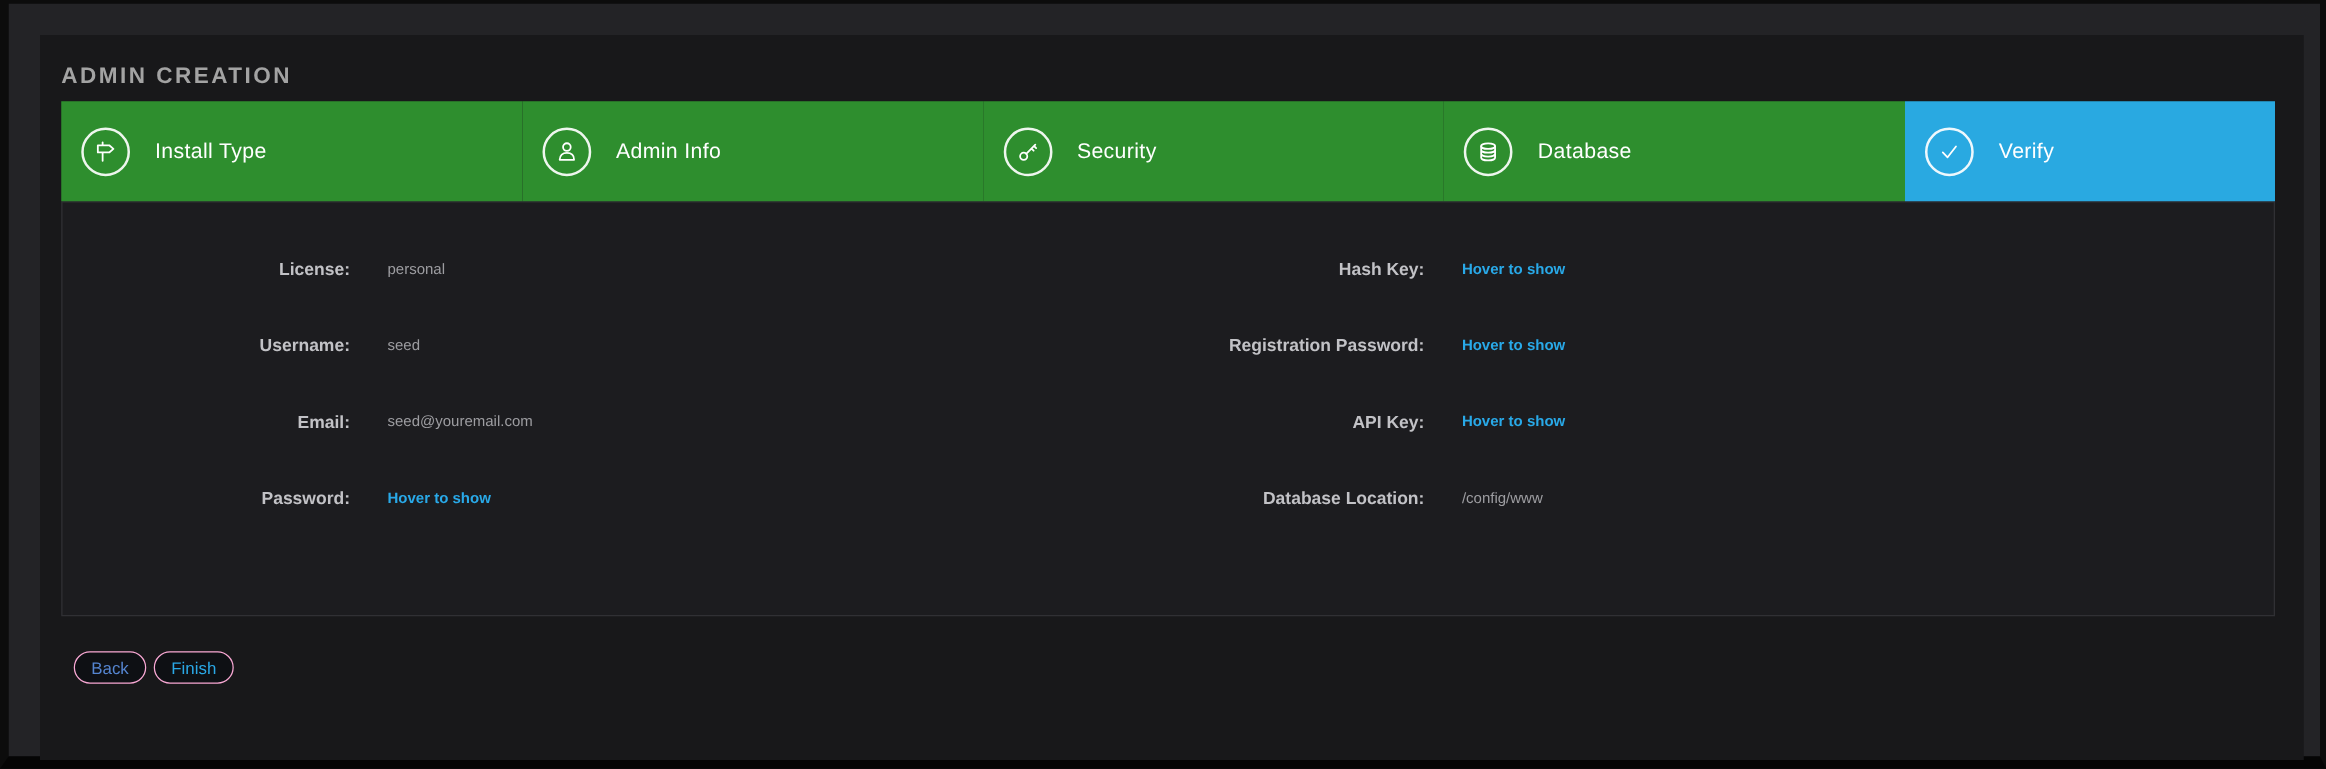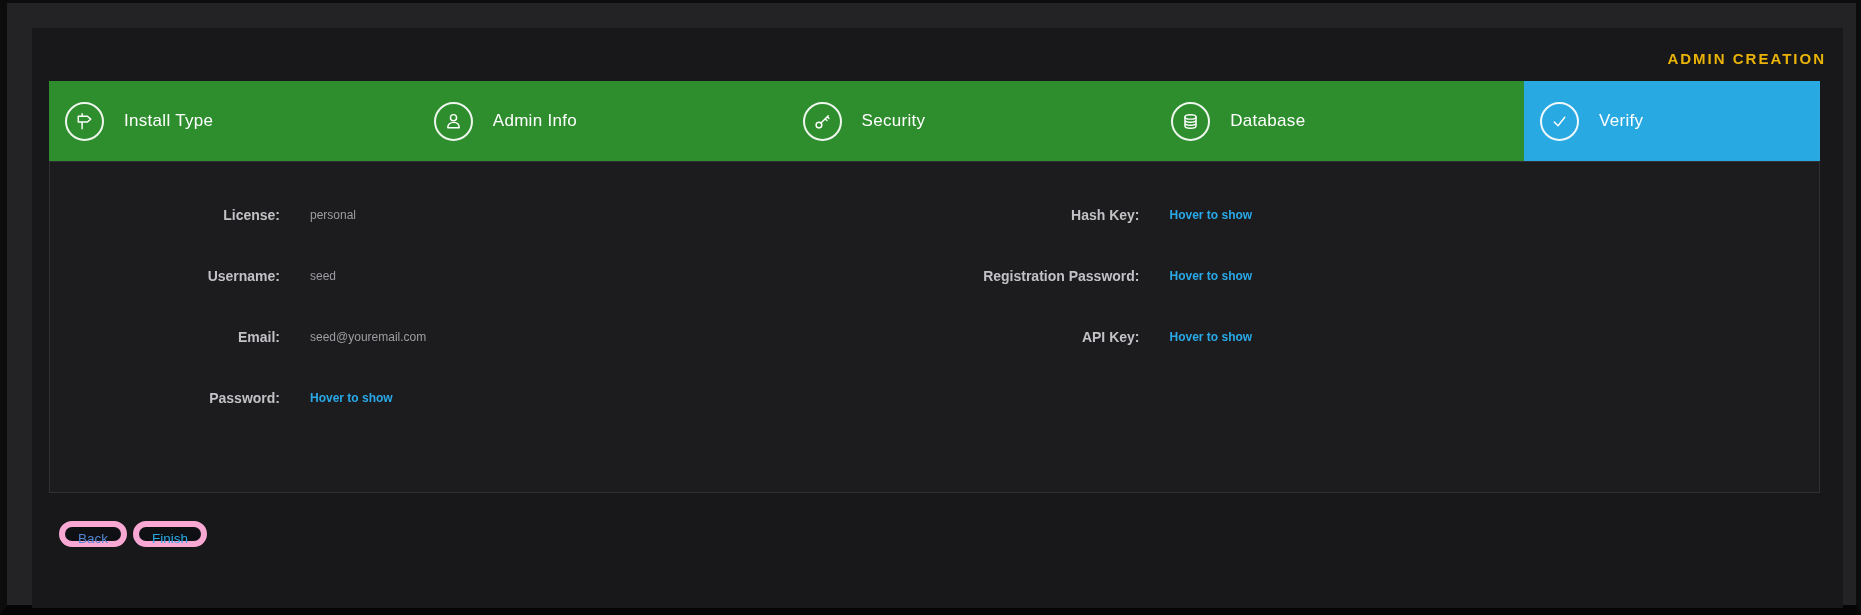--- a/index.html
+++ b/index.html
@@ -8,22 +8,22 @@
   .frame {
     position:absolute; inset:0; background:#232326;
     border-left:7px solid #0c0c0c; border-top:3px solid #0c0c0c;
     border-right:5px solid #0c0c0c; border-bottom:10px solid #050505;
   }
   .panel {
     position:absolute; left:25px; top:25px; width:1811px; height:580px;
     background:#18181a; padding:0 17px;
   }
   .panel-title {
-    padding-top:22px; height:37px; font-size:15px; font-weight:bold;
-    color:#eab308; letter-spacing:2px; text-transform:uppercase;text-align:right;
+    padding-top:22px; height:37px; font-size:18px; font-weight:bold;
+    color:#a3a3a3; letter-spacing:2px; text-transform:uppercase;
   }
   .tabs { display:flex; height:80px; margin-top:16px; width:1771px; }
   .tab {
     display:flex; align-items:center; gap:20px; padding-left:16px;
     background:var(--step-complete,#2e8e2e); cursor:pointer; flex:1 1 0;
   }
   .tab.active { background:var(--step-active,#29a9e1); flex:0 0 296px; }
   .tab-icon-circle {
     width:39px; height:39px; border:2px solid rgba(255,255,255,.92);
     border-radius:50%; display:flex; align-items:center; justify-content:center;
@@ -42,21 +42,21 @@
   .form-label {
     flex:0 0 230px; text-align:right; color:#c2c2c6; font-weight:bold; font-size:14px;
   }
   .form-col.right .form-label { flex-basis:205px; }
   .form-value { margin-left:30px; color:#9d9da1; font-size:12px; }
   .form-value.reveal { color:var(--link-blue,#29a9e8); font-weight:bold; cursor:pointer; }
 
   .actions { margin-top:28px; padding-left:10px; display:flex; gap:6px; }
   .btn {
     height:26px; padding:0 13px; border-radius:13px; background:#0e1014;
-    border:6px solid #f9a8d4; font-size:13.5px; line-height:23px; cursor:pointer;
+    border:1px solid #f9a8d4; font-size:13.5px; line-height:23px; cursor:pointer;
     font-family:"Liberation Sans", sans-serif;
   }
   .btn-back { color:var(--back-blue,#5585d0); }
   .btn-finish { color:var(--finish-blue,#2aa8e6); }
 </style>
 </head>
 <body>
 
 <div class="frame">
   <div class="panel">
@@ -134,20 +134,24 @@
           <span class="form-value reveal">Hover to show</span>
         </div>
         <div class="form-row">
           <span class="form-label">Registration Password:</span>
           <span class="form-value reveal">Hover to show</span>
         </div>
         <div class="form-row">
           <span class="form-label">API Key:</span>
           <span class="form-value reveal">Hover to show</span>
         </div>
+        <div class="form-row">
+          <span class="form-label">Database Location:</span>
+          <span class="form-value">/config/www</span>
+        </div>
       </div>
     </div>
 
     <div class="actions">
       <button class="btn btn-back">Back</button>
       <button class="btn btn-finish">Finish</button>
     </div>
 
   </div>
 </div>

